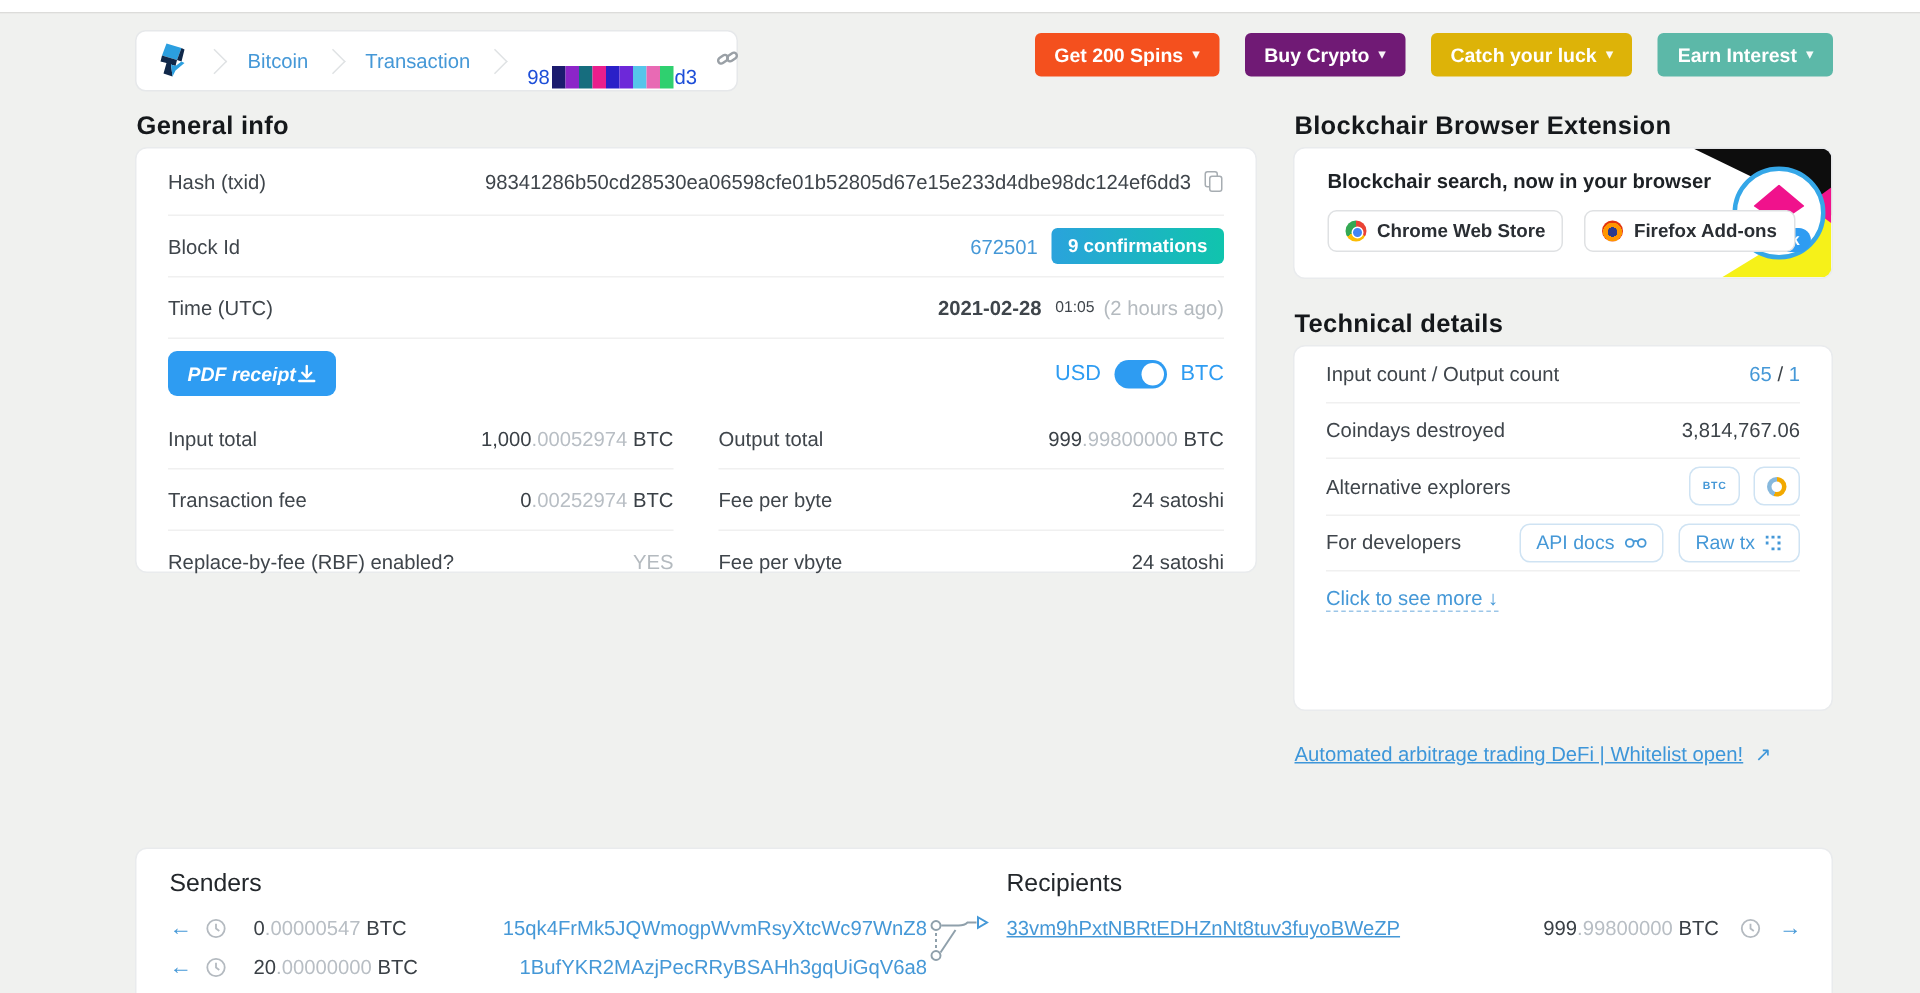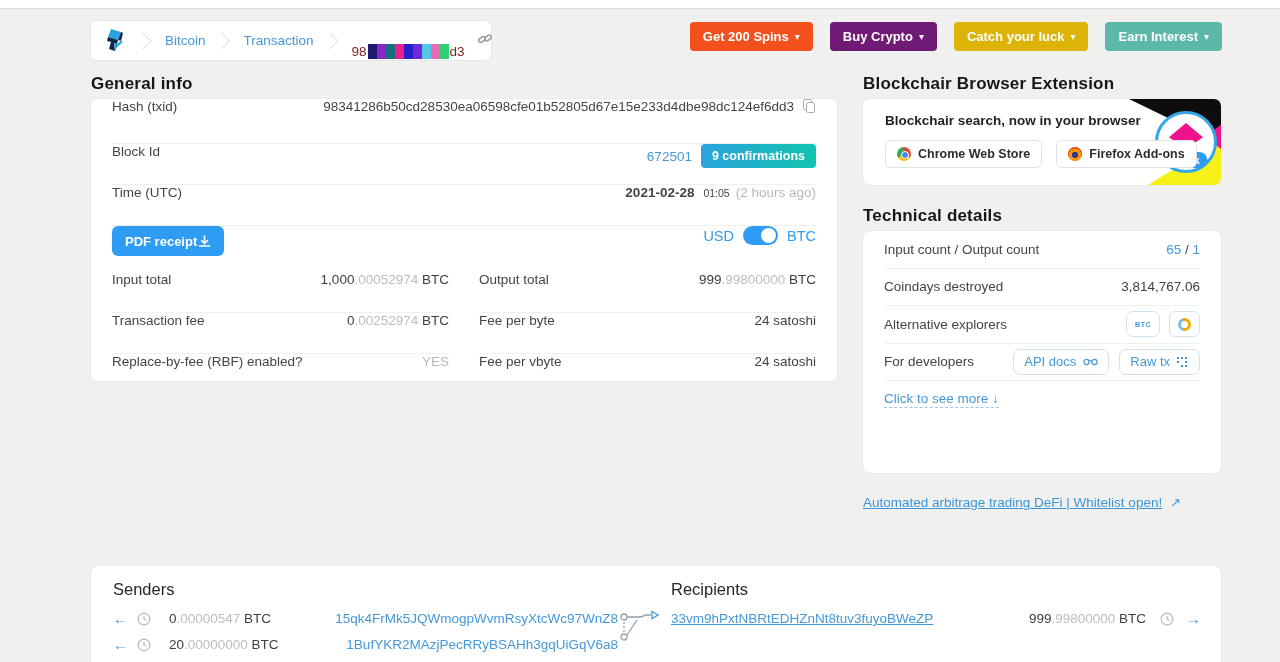--- a/index.html
+++ b/index.html
@@ -12,52 +12,52 @@
 
   .card { background:#fff; border:1px solid #e9ebed; border-radius:8px; }
 
   
   .crumb-bar { position:absolute; left:90px; top:20px; height:41px; width:402px;
     background:#fff; border:1px solid #e6e8ea; border-radius:7px;
     display:flex; align-items:center; padding:0 14px; }
   .crumb-chev { width:12px; height:12px; border-top:1px solid #dfe2e4; border-right:1px solid #dfe2e4;
     transform:rotate(45deg); margin:0 16px 0 10px; flex:0 0 auto; }
   .crumb-link { color:#4598d7; text-decoration:none; cursor:pointer; white-space:nowrap; }
-  .hash-crumb { display:flex; align-items:flex-start; color:#7f1d1d;margin-top:22px; }
+  .hash-crumb { display:flex; align-items:flex-start; color:#1d4ed8;margin-top:22px; }
   .hash-blocks { display:inline-flex; height:15px; margin:0 1px; }
   .hash-blocks span { width:9px; height:15px; display:inline-block; }
   .link-icon { margin-left:12px; }
 
   
   .promo-row { position:absolute; top:22px; right:58px; display:flex; gap:17px; }
   .promo-btn { height:29px; border:none; border-radius:4px; color:#fff; font-weight:bold;
     font-size:13px; padding:0 13px; cursor:pointer; display:flex; align-items:center; gap:6px;
     font-family:inherit; }
   .promo-btn .caret { font-size:10px; opacity:.95; }
 
   .section-title { font-size:17px; font-weight:bold; color:#15181b; letter-spacing:.2px; }
   .h-general { position:absolute; left:91px; top:74px; }
   .h-extension { position:absolute; left:863px; top:74px; }
   .h-technical { position:absolute; left:863px; top:206px; }
 
   
   .gi-card { position:absolute; left:90px; top:98px; width:748px; height:284px; padding:0 21px; }
-  .gi-row { display:flex; justify-content:space-between; align-items:flex-start; height:41px;
+  .gi-row { display:flex; justify-content:space-between; align-items:center; height:41px;
     border-bottom:1px solid #f0f0f0; }
   .gi-label { color:#3f454b; }
   .gi-value { color:#3f454b; display:flex; align-items:center; gap:9px; }
   .blue { color:#4598d7; }
   .badge-confirm { background:linear-gradient(90deg,#2aa3dc,#10c4ad); color:#fff; font-size:12.5px;
     border-radius:4px; padding:5px 11px; font-weight:bold; }
   .dim { color:#b4babf; }
   .t-date { font-weight:bold; }
   .t-clock { font-size:10.5px; margin-left:3px; }
   .btn-pdf { background:#2e9cf2; color:#fff; border:none; border-radius:6px; height:30px;
     padding:0 13px; font-size:13px; font-weight:bold; display:flex; align-items:center; gap:1px;
-    cursor:pointer; font-family:inherit; }
+    cursor:pointer; font-family:inherit;font-style:italic; }
   .toggle-wrap { display:flex; align-items:center; gap:9px; color:#2e9cf2; font-size:14.5px; }
   .toggle { width:35px; height:19px; background:#2e9cf2; border-radius:10px; position:relative; cursor:pointer; }
   .toggle .knob { position:absolute; right:2px; top:2px; width:15px; height:15px; background:#fff; border-radius:50%; }
   .gi-grid { display:grid; grid-template-columns:1fr 1fr; column-gap:30px; }
   .num-int { color:#3a4046; } .num-dec { color:#b8bec4; } .num-unit { color:#3a4046; }
   .copy-icon { position:relative; width:13px; height:15px; display:inline-block; cursor:pointer; }
   .copy-icon i { position:absolute; border:1px solid #a7adb2; border-radius:2px; width:9px; height:11px; background:#fff; }
   .copy-icon i:first-child { left:0; top:0; } .copy-icon i:last-child { left:3px; top:3px; }
 
   

